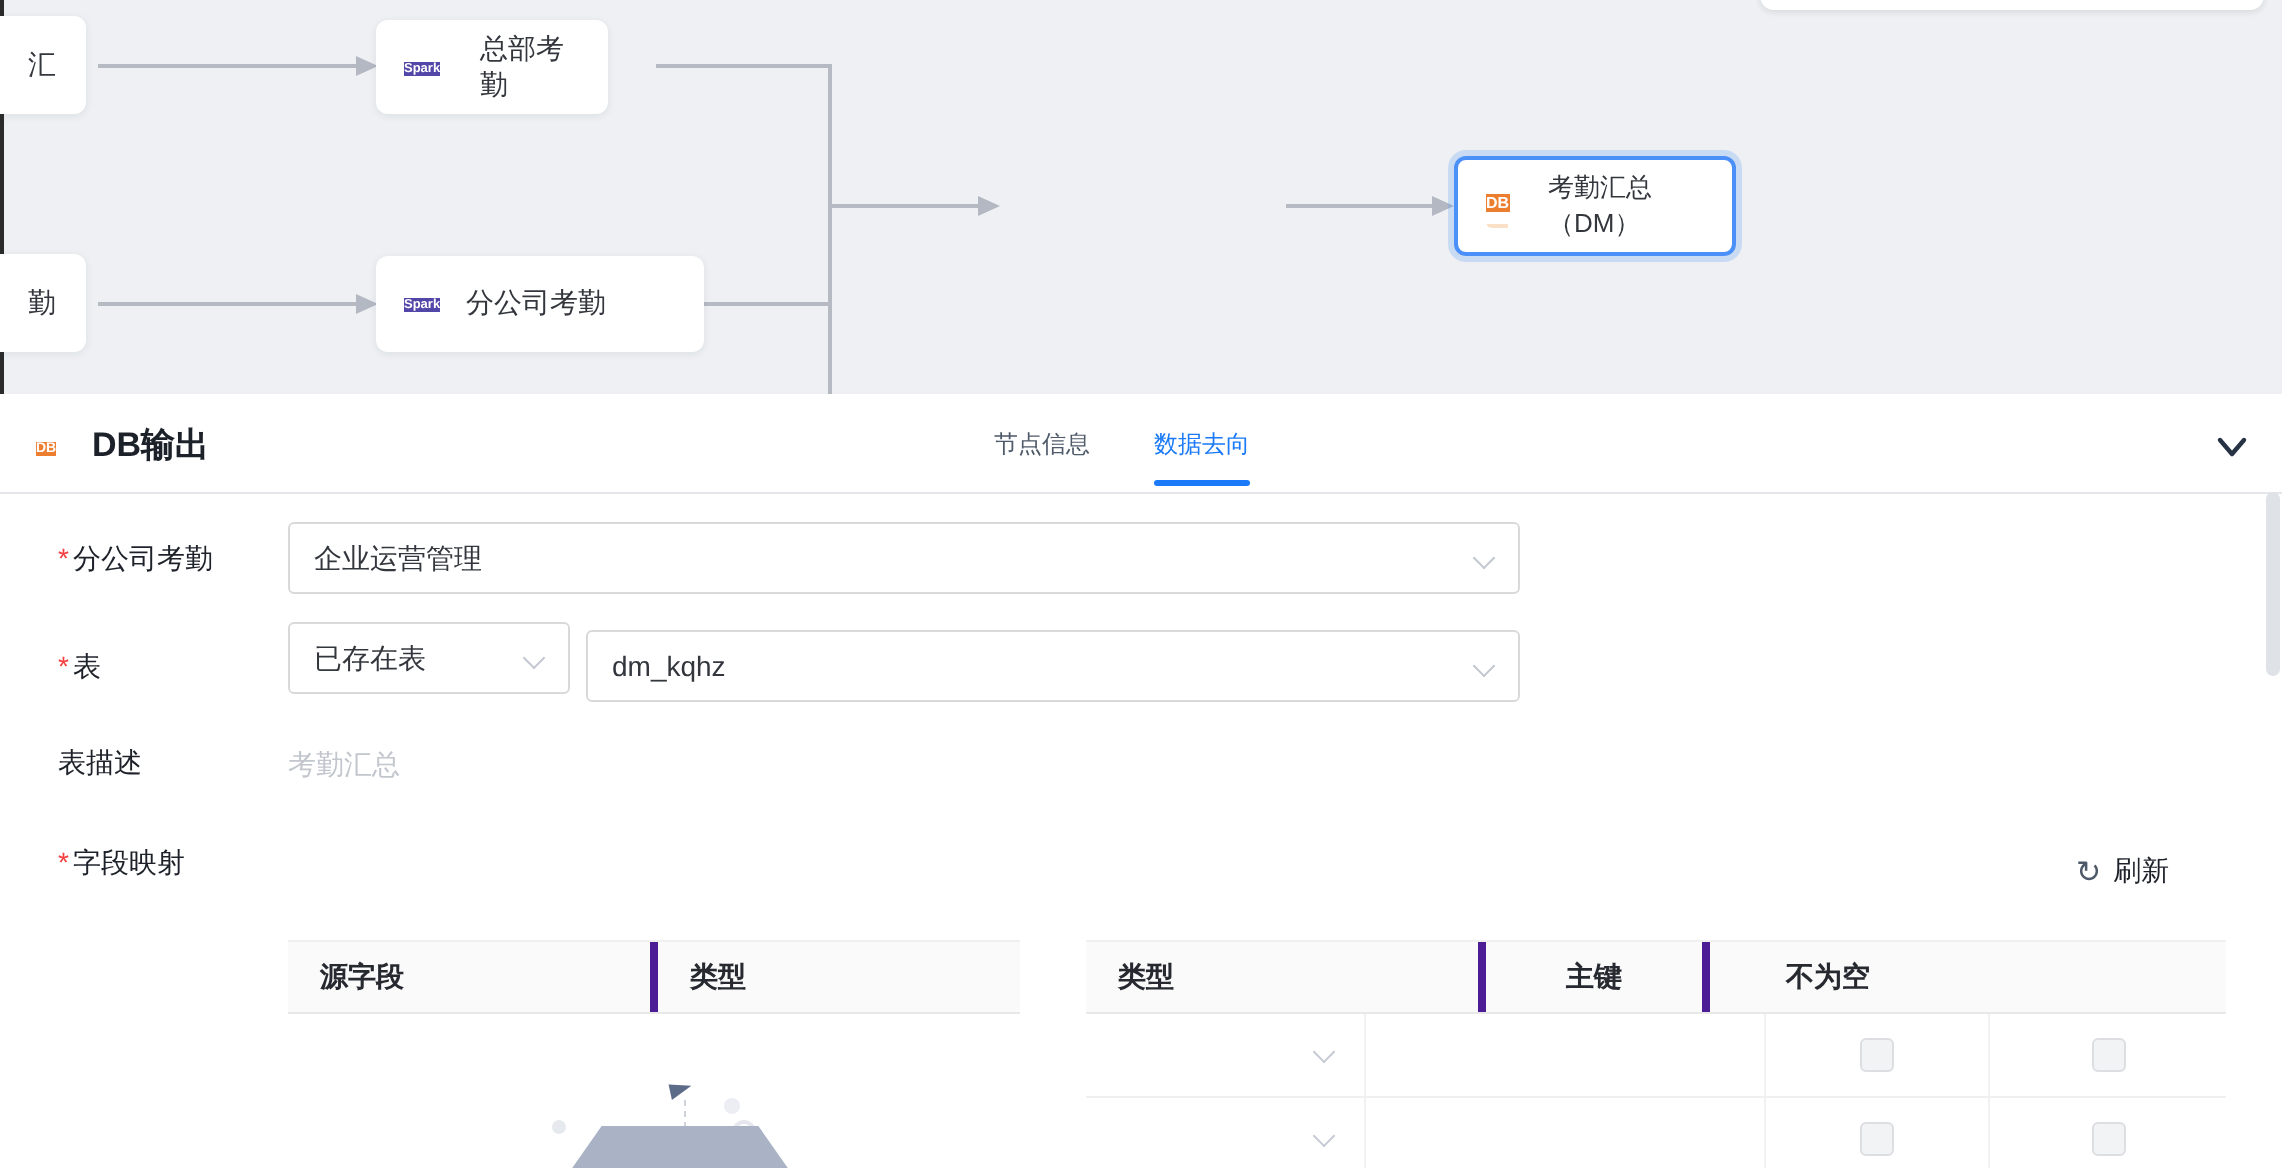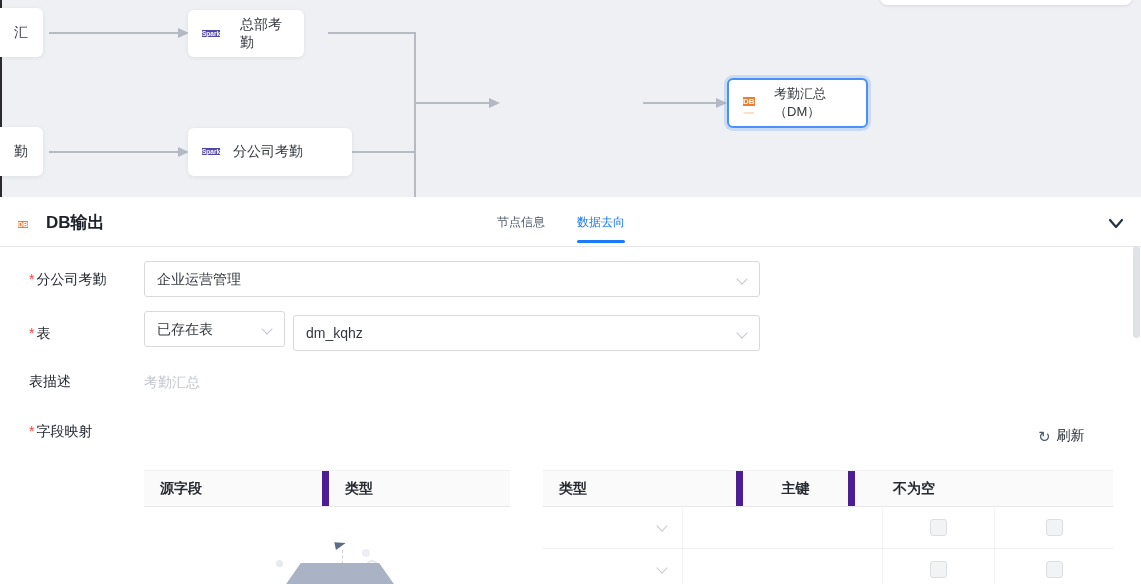--- a/index.html
+++ b/index.html
@@ -39,21 +39,21 @@
   .req { color:#f53f3f; margin-right:2px; }
   .select { position:absolute; height:36px; border:1px solid #d9d9d9; border-radius:3px; background:#fff; font-size:14px; color:#33373d; line-height:34px; padding:0 30px 0 12px; cursor:pointer; }
   .sel-chev { position:absolute; right:13px; top:13px; width:8px; height:8px; border-right:1.5px solid #c2c7d0; border-bottom:1.5px solid #c2c7d0; transform:rotate(45deg); }
   .muted-val { position:absolute; font-size:14px; color:#c2c6cd; line-height:20px; }
   .refresh { position:absolute; left:1038px; top:427px; display:flex; align-items:center; gap:6px; font-size:14px; color:#1d2129; cursor:pointer; }
   .refresh .ric { font-size:15px; color:#4e5969; line-height:1; }
 
   
   .tbl { position:absolute; top:470px; }
   .thead { display:flex; height:37px; background:#fafafa; border-top:1px solid #f0f0f0; border-bottom:1px solid #e8e8e8; align-items:center; font-size:14px; font-weight:700; color:#262a30; }
-  .th { height:100%; display:flex; align-items:center; padding-left:16px; border-right:7px solid #4c1d95; }
+  .th { height:100%; display:flex; align-items:center; padding-left:16px; border-right:4px solid #4c1d95; }
   .th:last-child { border-right:none; }
   .th.center { justify-content:center; padding-left:0; }
   .trow { display:flex; height:42px; border-bottom:1px solid #f0f0f0; align-items:center; }
   .td { height:100%; display:flex; align-items:center; border-right:1px solid #f2f2f2; }
   .td:last-child { border-right:none; }
   .td.center { justify-content:center; }
   .row-chev { width:8px; height:8px; border-right:1.5px solid #c6cad2; border-bottom:1.5px solid #c6cad2; transform:rotate(45deg); margin-left:auto; margin-right:16px; margin-top:-3px; }
   .checkbox { width:17px; height:17px; background:#f2f3f5; border:1px solid #dcdee2; border-radius:3px; }
 
   

